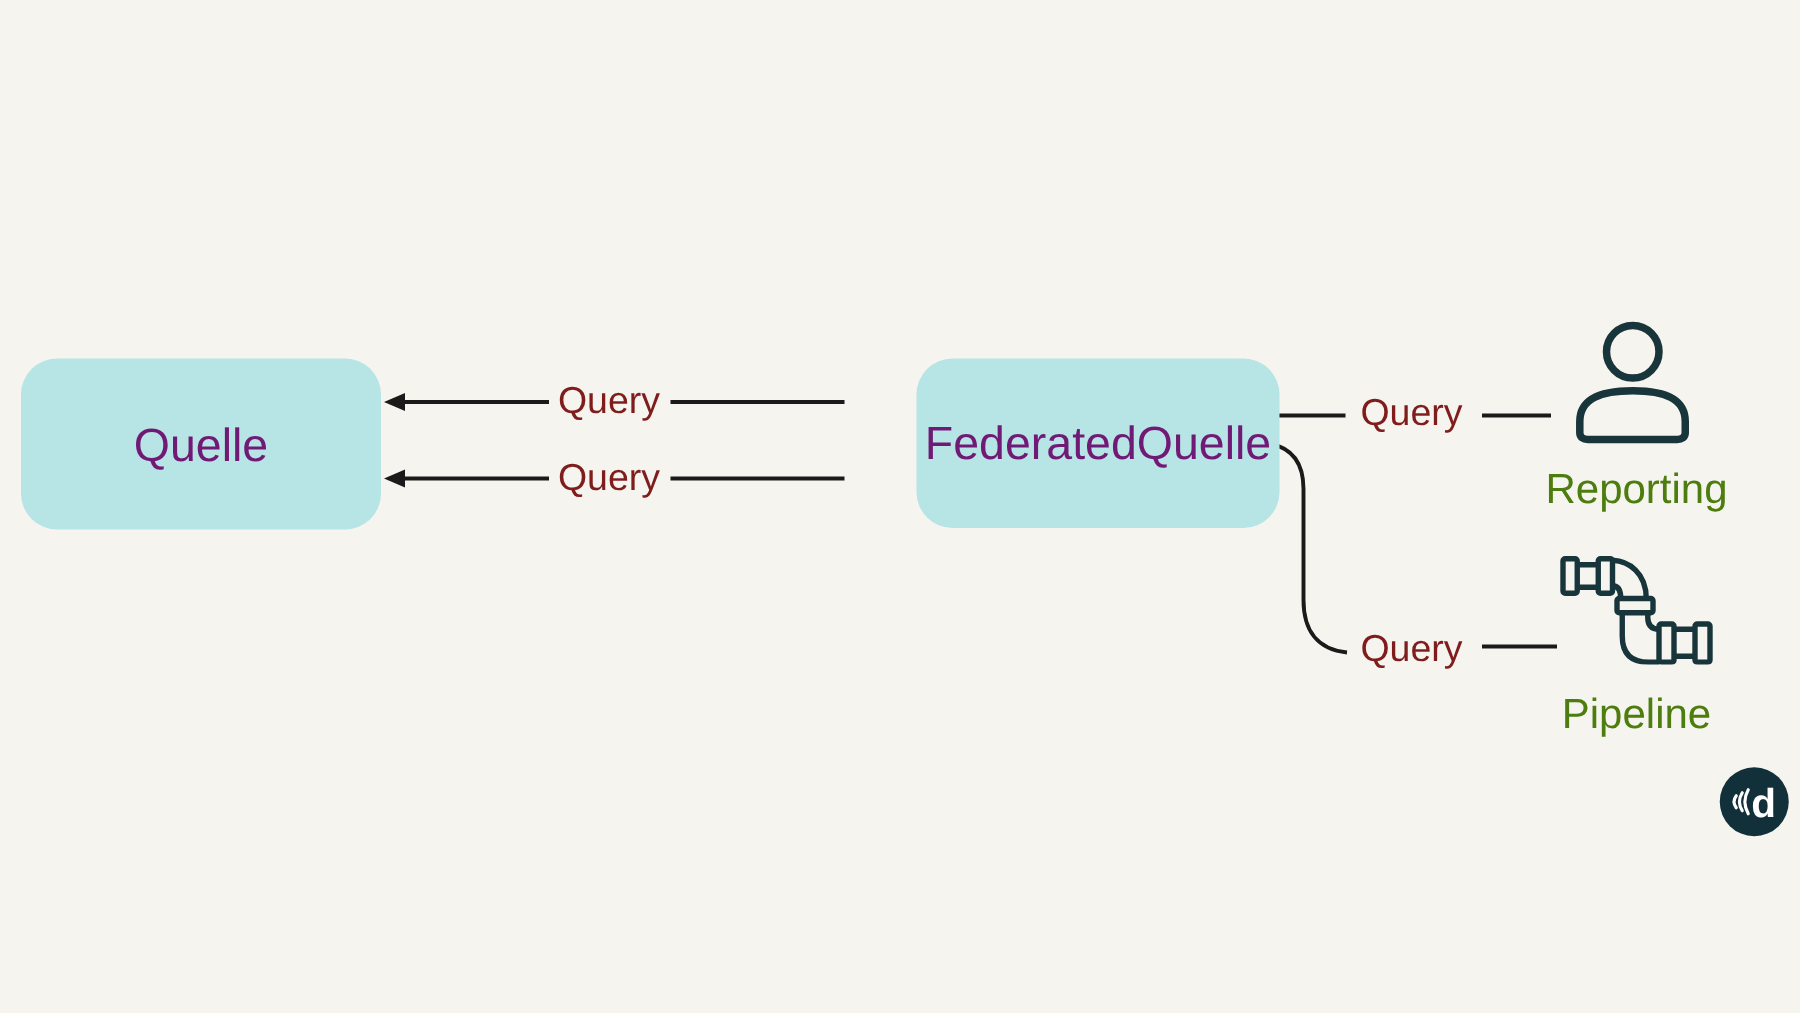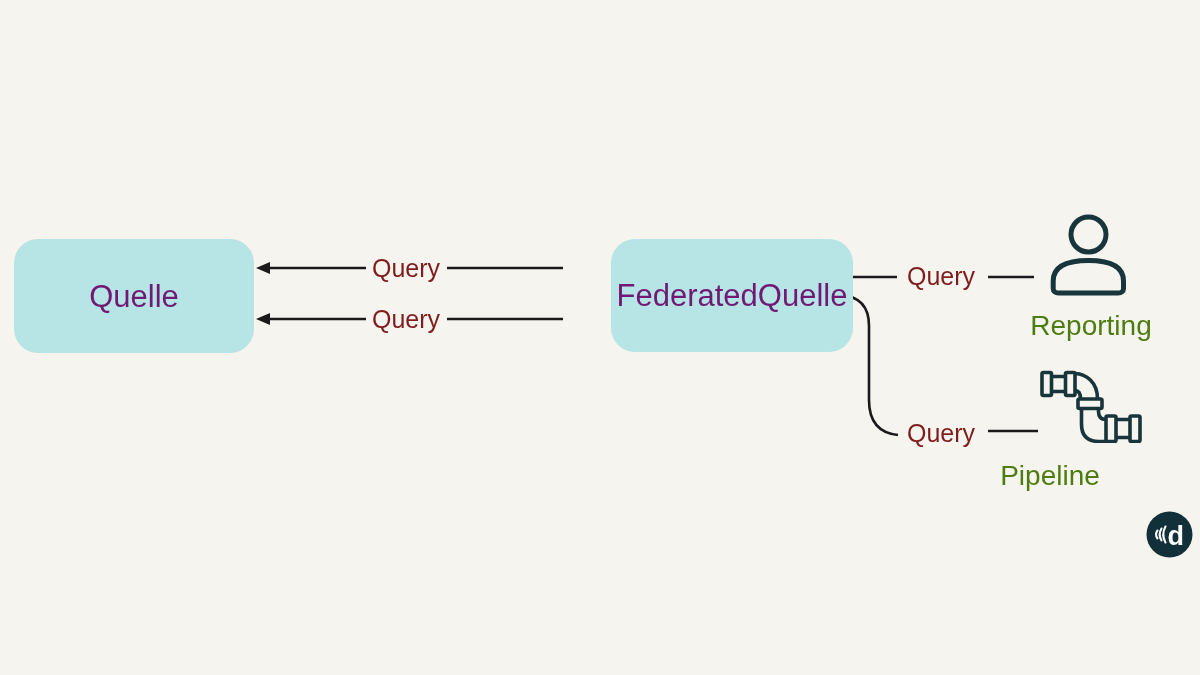--- a/index.html
+++ b/index.html
@@ -101,21 +101,21 @@
     <rect x="25.5" y="2.5" width="9.5" height="23" rx="1.5"></rect>
     <path d="M 35 3.5 C 46 4 57.5 12 57.5 29"></path>
     <path d="M 35 20.5 Q 40.5 20.5 40.5 29"></path>
     <rect x="38" y="29" width="24" height="9.5" rx="1.5"></rect>
     <path d="M 41.5 38.5 L 41.5 54 Q 41.5 71.5 59 71.5 L 66 71.5"></path>
     <path d="M 58.5 38.5 L 58.5 41.5 Q 58.5 49.5 66 49.5"></path>
     <rect x="66" y="46" width="10" height="25.5" rx="1.5"></rect>
     <path d="M 76 49.5 H 90 M 76 67.5 H 90"></path>
     <rect x="90" y="46" width="10" height="25.5" rx="1.5"></rect>
   </svg>
-  <span class="actor-label" style="left:1050px;top:476px;">Pipeline</span>
+  <span class="actor-label" style="left:1091px;top:476px;">Pipeline</span>
 
   <svg class="icon-svg" style="left:1146px;top:511px;" width="47" height="47" viewBox="0 0 47 47">
     <circle cx="23.5" cy="23.5" r="23" fill="#11303a"></circle>
     <path d="M 11.5 19.5 Q 8.5 23.5 11.5 27.5 M 15.5 17.5 Q 11.8 23.5 15.5 29.5 M 19.5 15.5 Q 15 23.5 19.5 31.5" stroke="#ffffff" stroke-width="2.1" fill="none" stroke-linecap="round"></path>
     <text x="21.5" y="33.5" font-family="Liberation Sans, sans-serif" font-size="27" font-weight="bold" fill="#ffffff">d</text>
   </svg>
 
 </div>
 
 </body></html>

